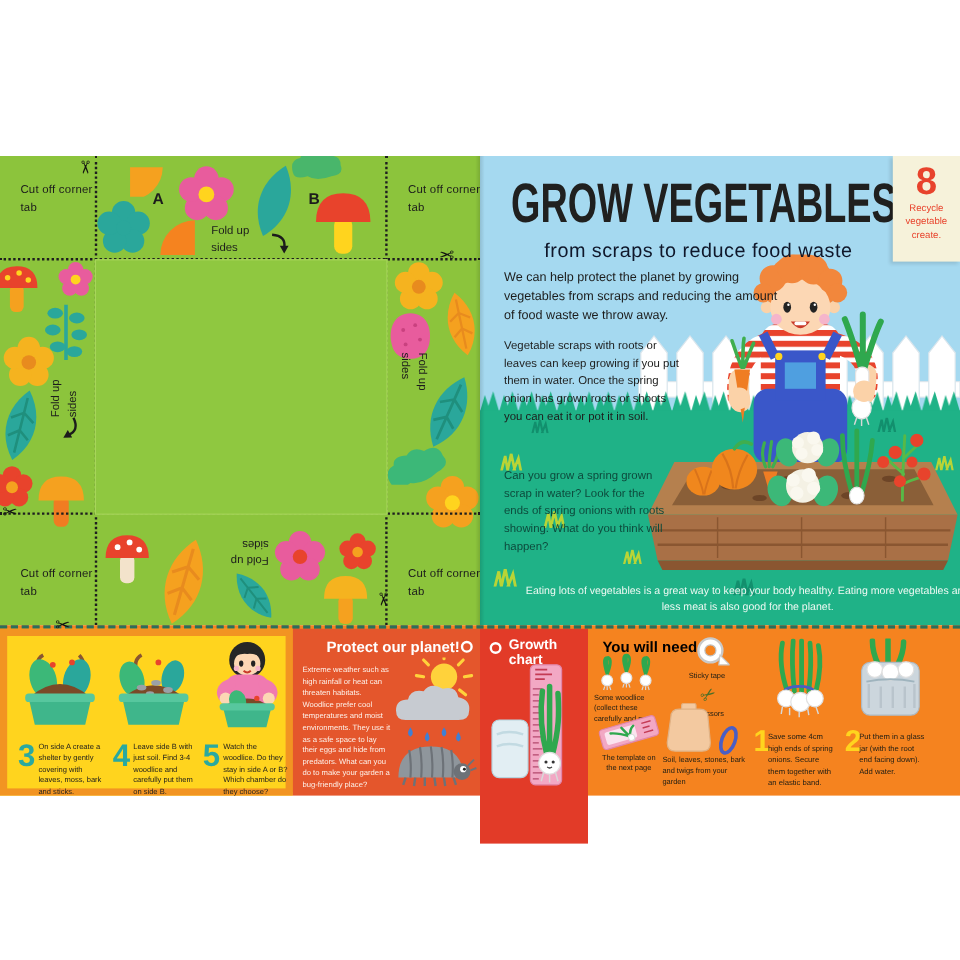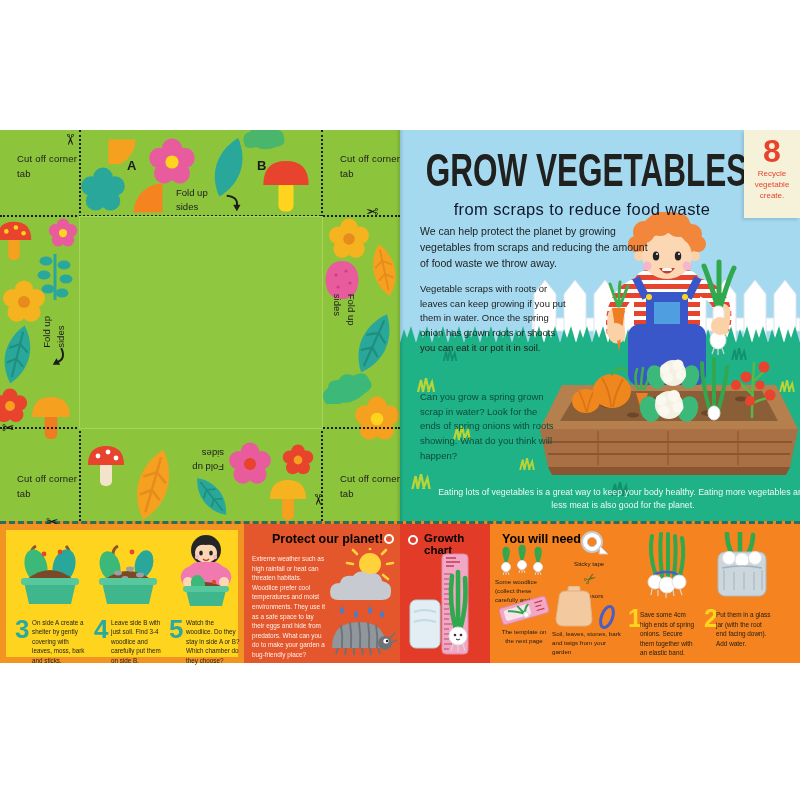--- a/index.html
+++ b/index.html
@@ -32,25 +32,25 @@
   .para{position:absolute;color:#1d1d1c;}
   .intro{left:20px;top:94px;width:238px;font-size:10.5px;line-height:1.5;}
   .bodytxt{left:20px;top:152px;width:146px;font-size:9.5px;line-height:1.55;}
   .question{left:20px;top:260px;width:136px;font-size:9.5px;line-height:1.55;color:#0d4a3c;}
   .footer{left:35px;top:356px;width:376px;font-size:8.8px;line-height:1.5;color:#eef9f3;text-align:center;}
 
   
   .strip{position:absolute;left:0;top:391px;width:800px;height:139px;background:#f5831f;border-top:3px dashed #2c6e5a;box-sizing:border-box;}
   .panel-yellow{position:absolute;left:0;top:0;width:244px;height:139px;background:#ffd41e;border:6px solid #f29422;box-sizing:border-box;}
   .panel-protect{position:absolute;left:244px;top:0;width:156px;height:139px;background:#e4562c;}
-  .panel-growth{position:absolute;left:400px;top:0;width:90px;height:139px;background:#e23b28;}
+  .panel-growth{position:absolute;left:400px;top:0;width:90px;height:179px;background:#e23b28;}
   .panel-need{position:absolute;left:490px;top:0;width:310px;height:139px;background:#f5831f;}
   .step-num{position:absolute;font-size:26px;font-weight:bold;color:#2aa9a0;line-height:1;}
   .step-txt{position:absolute;font-size:6.3px;line-height:1.5;color:#1d1d1c;}
-  .p-title{position:absolute;color:#000000;font-size:12.5px;font-weight:bold;}
+  .p-title{position:absolute;color:#ffffff;font-size:12.5px;font-weight:bold;}
   .p-text{position:absolute;color:#fdf0e8;font-size:6.4px;line-height:1.5;}
   .ring{position:absolute;width:10px;height:10px;border:2.5px solid #fff;border-radius:50%;box-sizing:border-box;}
   .need-title{position:absolute;color:#000000;font-size:12.5px;font-weight:bold;}
   .need-cap{position:absolute;color:#242015;font-size:6.2px;line-height:1.45;}
   .need-num{position:absolute;font-size:25px;font-weight:bold;color:#ffd41e;line-height:1;}
   .need-step{position:absolute;font-size:6.4px;line-height:1.5;color:#242015;}
   .glyph-scissors{position:absolute;font-size:15px;color:#4f6f27;}
 </style>
 </head>
 <body>

